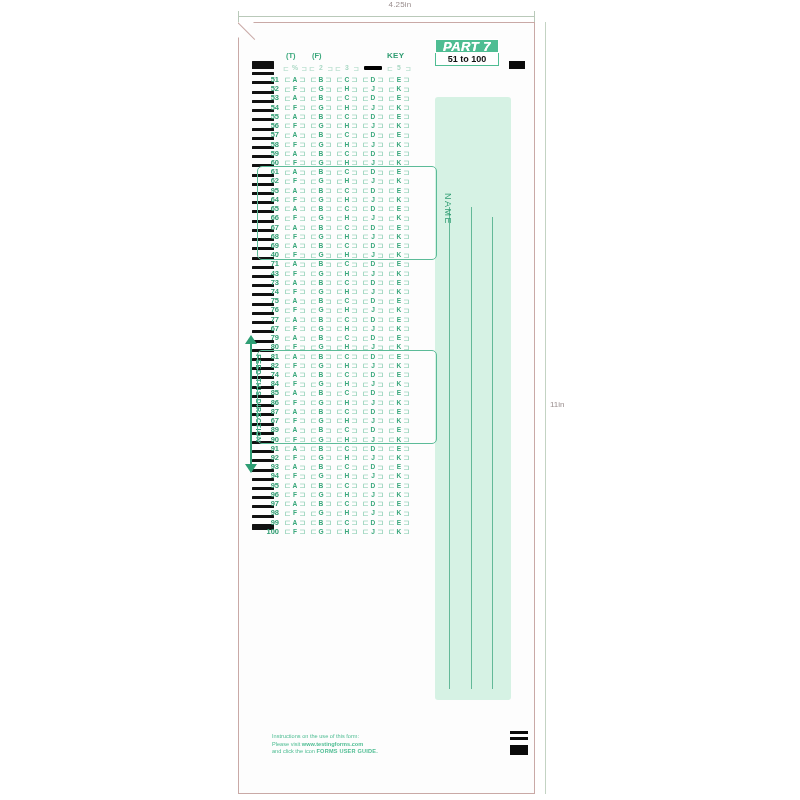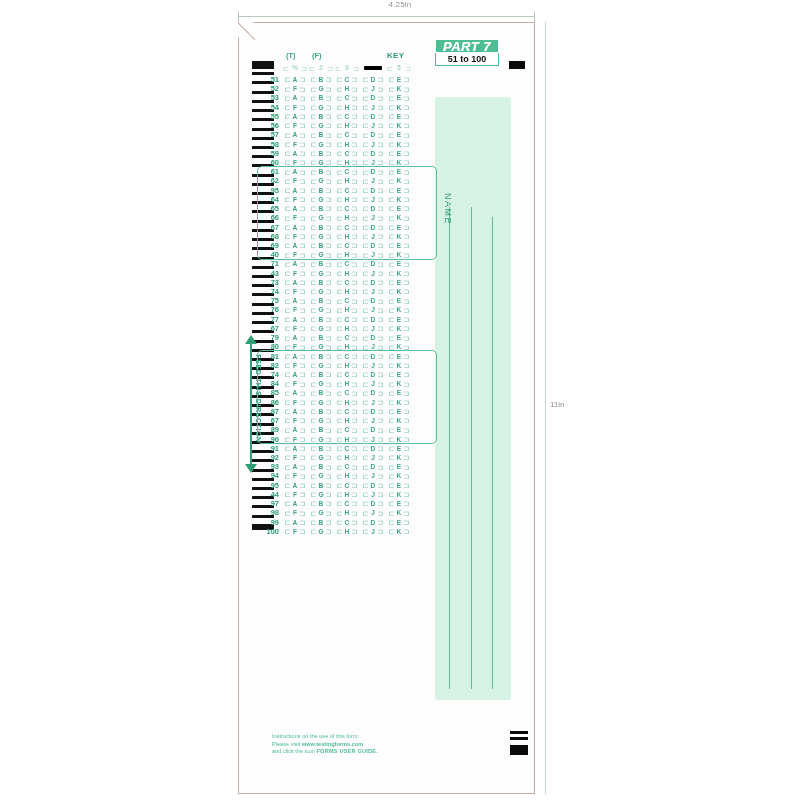--- a/index.html
+++ b/index.html
@@ -629,21 +629,21 @@
         </div>
         <div class="arow">
           <div class="qnum">95</div>
           <div class="bub" style="left: 24px;"><span class="lb">⊏</span><span>A</span><span class="rb">⊐</span></div>
           <div class="bub" style="left: 50px;"><span class="lb">⊏</span><span>B</span><span class="rb">⊐</span></div>
           <div class="bub" style="left: 76px;"><span class="lb">⊏</span><span>C</span><span class="rb">⊐</span></div>
           <div class="bub" style="left: 102px;"><span class="lb">⊏</span><span>D</span><span class="rb">⊐</span></div>
           <div class="bub" style="left: 128px;"><span class="lb">⊏</span><span>E</span><span class="rb">⊐</span></div>
         </div>
         <div class="arow">
-          <div class="qnum">44</div>
+          <div class="qnum">96</div>
           <div class="bub" style="left: 24px;"><span class="lb">⊏</span><span>F</span><span class="rb">⊐</span></div>
           <div class="bub" style="left: 50px;"><span class="lb">⊏</span><span>G</span><span class="rb">⊐</span></div>
           <div class="bub" style="left: 76px;"><span class="lb">⊏</span><span>H</span><span class="rb">⊐</span></div>
           <div class="bub" style="left: 102px;"><span class="lb">⊏</span><span>J</span><span class="rb">⊐</span></div>
           <div class="bub" style="left: 128px;"><span class="lb">⊏</span><span>K</span><span class="rb">⊐</span></div>
         </div>
         <div class="arow">
           <div class="qnum">97</div>
           <div class="bub" style="left: 24px;"><span class="lb">⊏</span><span>A</span><span class="rb">⊐</span></div>
           <div class="bub" style="left: 50px;"><span class="lb">⊏</span><span>B</span><span class="rb">⊐</span></div>

